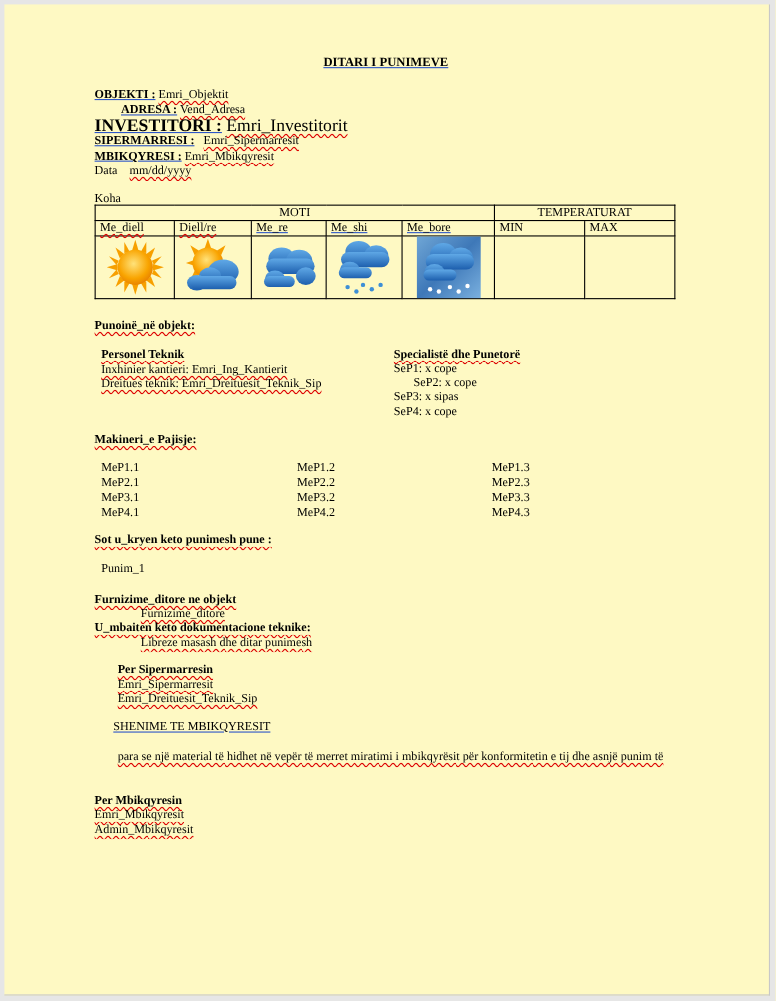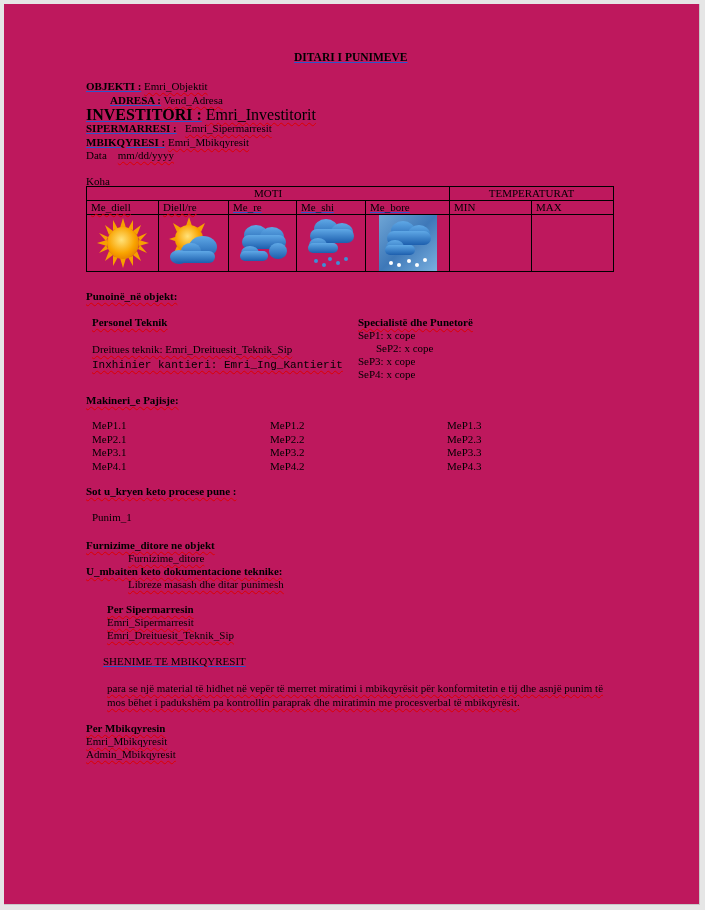--- a/index.html
+++ b/index.html
@@ -3,21 +3,21 @@
 <meta charset="utf-8">
 <style>
   html, body { margin: 0; padding: 0; }
   body {
     width: 705px; height: 910px; background: #e6e6e6;
     font-family: "Liberation Serif", "DejaVu Serif", serif;
     color: #000; position: relative; overflow: hidden;
   }
   .page {
     position: absolute; left: 4px; top: 4px; width: 695px; height: 900px;
-    background: #be185d; border-right: 1px solid #c8c8c8; border-bottom: 1px solid #c8c8c8;
+    background: #fef9c3; border-right: 1px solid #c8c8c8; border-bottom: 1px solid #c8c8c8;
   }
   .abs { position: absolute; white-space: nowrap; font-size: 11px; line-height: 13.5px; }
   .b { font-weight: bold; }
   .ublue { text-decoration: underline; text-decoration-color: #2c55c8; }
   .sq { text-decoration: underline wavy #d00; text-decoration-thickness: 1px; text-underline-offset: 2px; }
   .title { font-size: 11.5px; }
   table.weather {
     position: absolute; left: 82px; top: 182px; border-collapse: collapse;
     font-size: 11px; table-layout: fixed;
   }
@@ -224,30 +224,30 @@
 
   <div class="abs b" style="left:82px; top:286px;">
     <span class="sq">Punoinë_në  objekt:</span>
   </div>
   <div class="abs b" style="left:88px; top:312px;">
     <span class="sq">Personel Teknik</span>
   </div>
   <div class="abs" style="left:88px; top:339px;">
     <span class="sq">Dreitues teknik: Emri_Dreituesit_Teknik_Sip</span>
   </div>
-  <div class="abs" style="left:88px; top:355px;font-family:Liberation Mono, monospace;">
+  <div class="abs" style="left:88px; top:326px;">
     <span class="sq">Inxhinier kantieri: Emri_Ing_Kantierit</span>
   </div>
 
   <div class="abs b" style="left:354px; top:312px;">
     <span class="sq">Specialistë dhe Punetorë</span>
   </div>
   <div class="abs" style="left:354px; top:325px;">SeP1: x cope</div>
   <div class="abs" style="left:354px; top:338px;margin-left:18px;">SeP2: x cope</div>
-  <div class="abs" style="left:354px; top:351px;">SeP3: x cope</div>
+  <div class="abs" style="left:354px; top:351px;">SeP3: x sipas</div>
   <div class="abs" style="left:354px; top:364px;">SeP4: x cope</div>
 
   <div class="abs b" style="left:82px; top:390px;">
     <span class="sq">Makineri_e  Pajisje:</span>
   </div>
   <div class="abs col3" style="left:88px; top:415px;">
     <div>MeP1.1</div>
     <div>MeP2.1</div>
     <div>MeP3.1</div>
     <div>MeP4.1</div>
@@ -259,21 +259,21 @@
     <div>MeP4.2</div>
   </div>
   <div class="abs col3" style="left:443px; top:415px;">
     <div>MeP1.3</div>
     <div>MeP2.3</div>
     <div>MeP3.3</div>
     <div>MeP4.3</div>
   </div>
 
   <div class="abs b" style="left:82px; top:481px;">
-    <span class="sq">Sot u_kryen  keto  procese  pune :</span>
+    <span class="sq">Sot u_kryen  keto  punimesh  pune :</span>
   </div>
   <div class="abs" style="left:88px; top:507px;">Punim_1</div>
 
   <div class="abs b" style="left:82px; top:535px;">
     <span class="sq">Furnizime_ditore  ne  objekt</span>
   </div>
   <div class="abs" style="left:124px; top:548px;">
     <span class="sq">Furnizime_ditore</span>
   </div>
 
@@ -293,23 +293,20 @@
   <div class="abs" style="left:103px; top:625px;">
     <span class="sq">Emri_Dreituesit_Teknik_Sip</span>
   </div>
 
   <div class="abs" style="left:99px; top:651px;">
     <span class="ublue">SHENIME  TE  MBIKQYRESIT</span>
   </div>
   <div class="abs" style="left:103px; top:678px;">
     <span class="sq">para se një material të hidhet në vepër të merret miratimi i mbikqyrësit për konformitetin e tij dhe asnjë punim të</span>
   </div>
-  <div class="abs" style="left:103px; top:692px;">
-    <span class="sq">mos bëhet i padukshëm pa kontrollin paraprak dhe miratimin me procesverbal të mbikqyrësit.</span>
-  </div>
 
   <div class="abs b" style="left:82px; top:718px;">
     <span class="sq">Per Mbikqyresin</span>
   </div>
   <div class="abs" style="left:82px; top:731px;">
     <span class="sq">Emri_Mbikqyresit</span>
   </div>
   <div class="abs" style="left:82px; top:744px;">
     <span class="sq">Admin_Mbikqyresit</span>
   </div>

